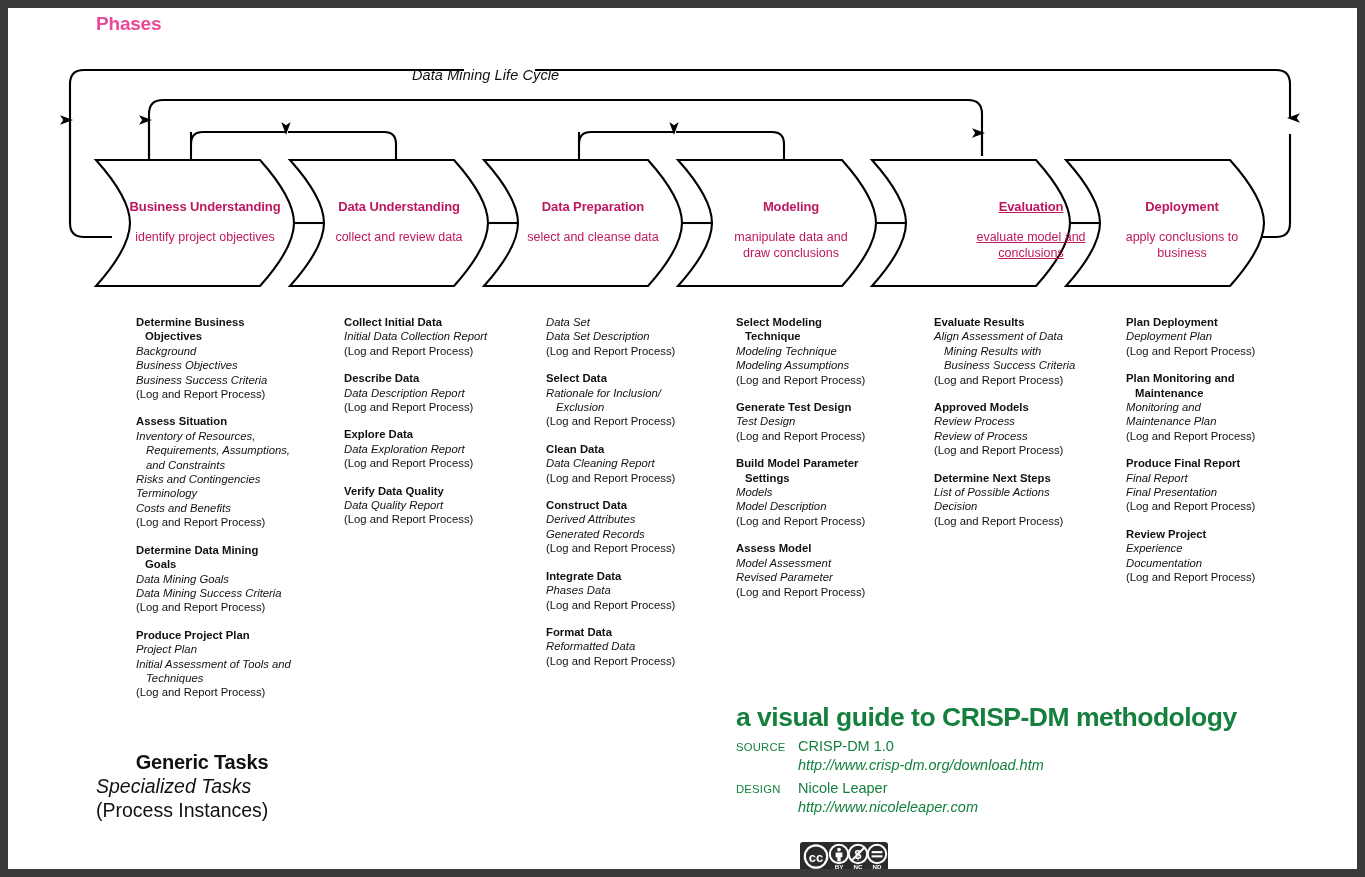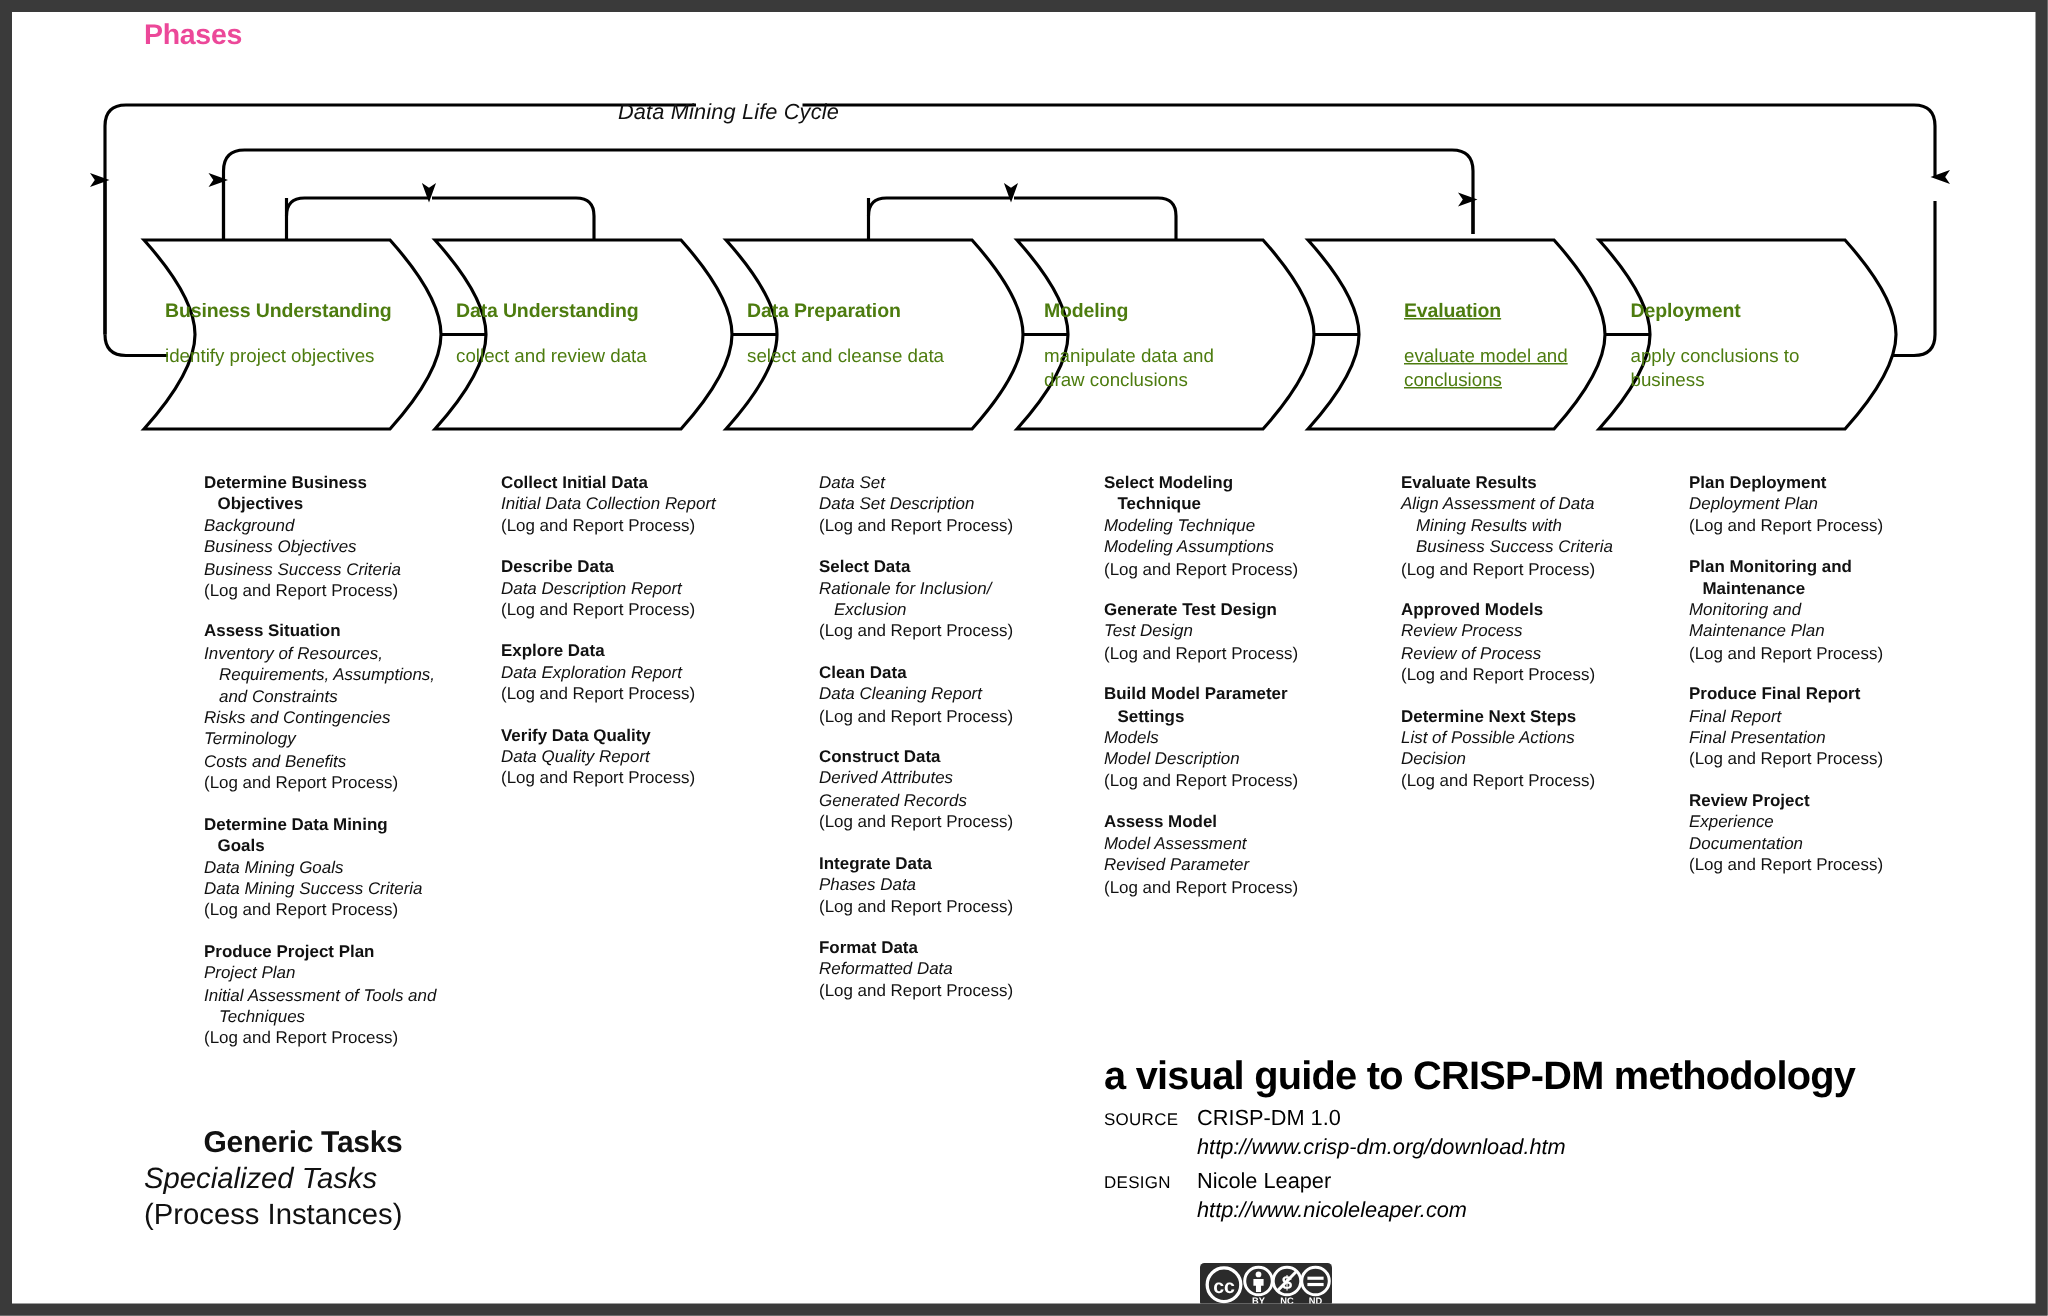--- a/index.html
+++ b/index.html
@@ -63,22 +63,22 @@
     font-style: italic;
     font-size: 14.5px;
     color: #111;
     white-space: nowrap;
     letter-spacing: 0.1px;
   }
 
   
   .phase-block {
     position: absolute;
-    text-align: left;
-    color: #4d7c0f;
+    text-align: center;
+    color: #be185d;
   }
   .phase-name {
     font-size: 13px;
     font-weight: bold;
     letter-spacing: -0.1px;
     white-space: nowrap;
   }
   .phase-desc {
     font-size: 12.5px;
     font-weight: normal;
@@ -119,21 +119,21 @@
     font-size: 19.5px;
     font-style: italic;
     line-height: 24px;
   }
   #legend .lg-proc {
     font-size: 19.5px;
     line-height: 24px;
   }
 
   
-  #credits { left: 728px; top: 694px; color: #000000; }
+  #credits { left: 728px; top: 694px; color: #15803d; }
   #credit-title {
     font-size: 26.5px;
     font-weight: bold;
     letter-spacing: -0.5px;
     white-space: nowrap;
   }
   .cred-row {
     display: flex;
     align-items: baseline;
     margin-top: 4px;
@@ -295,21 +295,21 @@
         <div class="task-group">
           <div class="t-head">Produce Project Plan</div>
           <div class="t-out">
             <div>Project Plan</div>
             <div>Initial Assessment of Tools and</div>
             <div style="padding-left: 10px;">Techniques</div>
           </div>
           <div class="t-proc">(Log and Report Process)</div>
         </div>
       </div>
-      <div class="task-col" style="left: 326px; width: 195px;">
+      <div class="task-col" style="left: 336px; width: 195px;">
         <div class="task-group">
           <div class="t-head">Collect Initial Data</div>
           <div class="t-out">
             <div>Initial Data Collection Report</div>
           </div>
           <div class="t-proc">(Log and Report Process)</div>
         </div>
         <div class="task-group">
           <div class="t-head">Describe Data</div>
           <div class="t-out">

